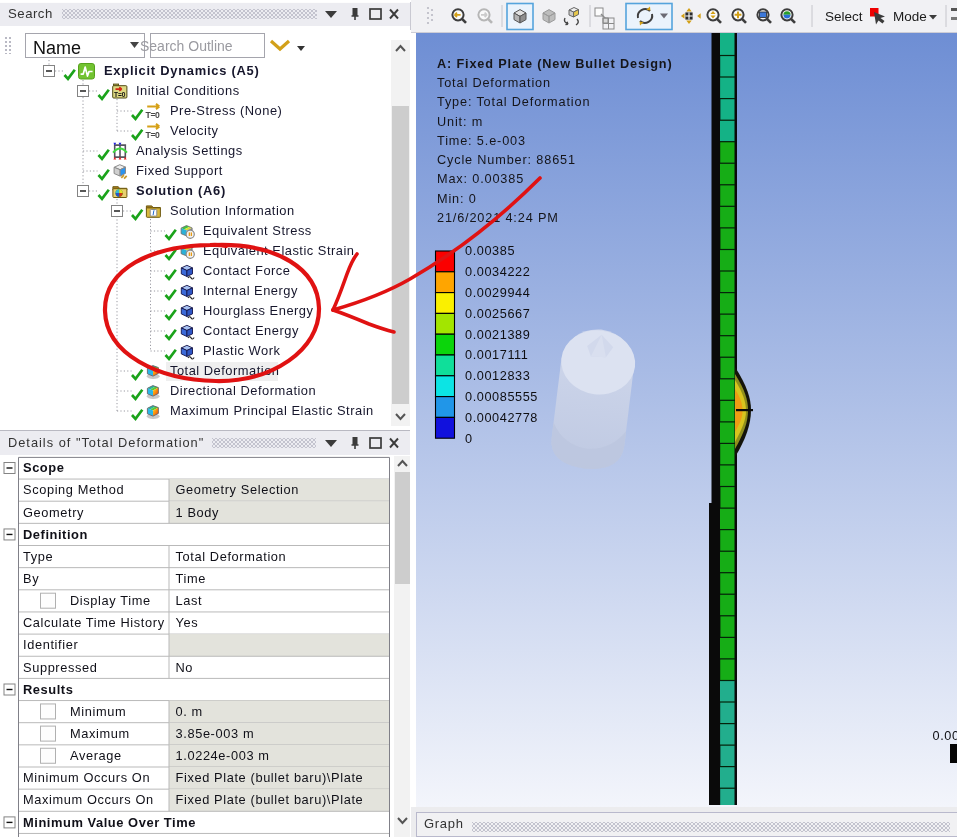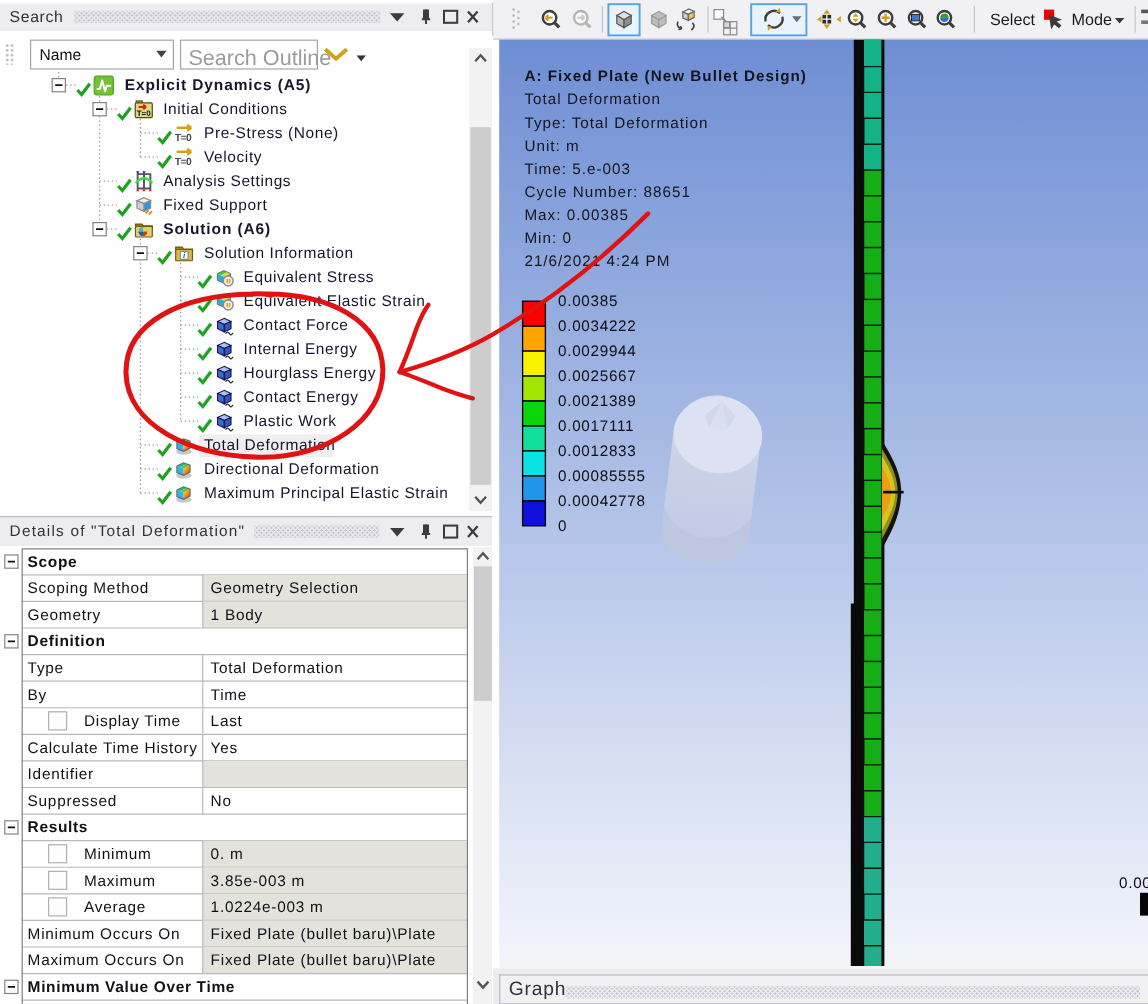--- a/index.html
+++ b/index.html
@@ -20,26 +20,26 @@
 <g stroke="#3b3b3b" stroke-width="1.6" fill="none">
 <path d="M33,2 v8 M29.5,10 h7 M33,10 v4"></path>
 <path d="M30.5,2 h5 v8 h-5 z" fill="#3b3b3b" stroke="none"></path>
 </g>
 <rect x="48" y="3" width="11" height="10" fill="none" stroke="#3b3b3b" stroke-width="1.7"></rect>
 <path d="M68,3.5 L76,12.5 M76,3.5 L68,12.5" stroke="#3b3b3b" stroke-width="1.9"></path>
 </svg>
 <div class="abs" style="left:410px;top:2px;width:1px;height:28px;background:#c9c9d2"></div>
 <div class="abs" style="left:4px;top:36px;width:8px;height:18px;background-image:radial-gradient(#b9b9c4 1px,rgba(0,0,0,0) 1.2px);background-size:4px 4px"></div>
 <div class="abs" style="left:25px;top:33px;width:120px;height:25px;border:1px solid #a5a5ad;background:#fff"></div>
-<div class="abs" style="left:33px;top:38px;font-size:13px;color:#111">Name</div>
+<div class="abs" style="left:33px;top:38px;font-size:18px;color:#111">Name</div>
 <svg class="abs" style="left:130px;top:42px" width="10" height="7">
     <path d="M0,0 L9,0 L4.5,6 Z" fill="#444"></path>
   </svg>
 <div class="abs" style="left:150px;top:33px;width:115px;height:25px;border:1px solid #a5a5ad;background:#fff"></div>
-<div class="abs" style="left:157px;top:38px;font-size:18px;color:#9a9aa0">Search Outline</div>
+<div class="abs" style="left:140px;top:38px;font-size:14px;color:#9a9aa0">Search Outline</div>
 <svg class="abs" style="left:269px;top:39px" width="24" height="13">
     <path d="M2,2 L11,10 L20,2" fill="none" stroke="#d2a019" stroke-width="3.2"></path>
   </svg>
 <svg class="abs" style="left:297px;top:46px" width="9" height="6">
     <path d="M0,0 L8,0 L4,5 Z" fill="#333"></path>
   </svg>
 <svg class="abs" style="left:0;top:60px" width="391" height="370" viewBox="0 0 391 370" font-family="Liberation Sans,sans-serif">
     <defs>
       <g id="i-expdyn">
         <rect x="0.5" y="1" width="16" height="15.5" rx="2.4" fill="#72c331" stroke="#56a21c"></rect>
@@ -537,21 +537,21 @@
     <text x="49" y="326.4" font-size="12.7" letter-spacing="0.6" fill="#0e0e12">0.0017111</text>
     <text x="49" y="347.2" font-size="12.7" letter-spacing="0.6" fill="#0e0e12">0.0012833</text>
     <text x="49" y="368.0" font-size="12.7" letter-spacing="0.6" fill="#0e0e12">0.00085555</text>
     <text x="49" y="388.8" font-size="12.7" letter-spacing="0.6" fill="#0e0e12">0.00042778</text>
     <text x="49" y="409.6" font-size="12.7" letter-spacing="0.6" fill="#0e0e12">0</text>
     <text x="516.5" y="707" font-size="12.7" letter-spacing="0.6" fill="#0e0e12">0.00</text>
     <rect x="534" y="711" width="7" height="19" fill="#050505"></rect>
   </svg>
 <div class="abs" style="left:411px;top:807px;width:546px;height:30px;background:#ececee"></div>
 <div class="abs" style="left:416px;top:812px;width:541px;height:25px;background:#f1f1f3;border:1px solid #b9b9cc;border-right:none"></div>
-<div class="abs" style="left:424px;top:816px;font-size:16px;letter-spacing:0.7px;color:#333">Graph</div>
+<div class="abs" style="left:424px;top:816px;font-size:13px;letter-spacing:0.7px;color:#333">Graph</div>
 <div class="abs dots" style="left:472px;top:822px;width:478px;height:10px"></div>
 <svg class="abs" style="left:0;top:0;pointer-events:none" width="957" height="837" viewBox="0 0 957 837">
 <g fill="none" stroke="#e01212" stroke-linecap="round">
 <path d="M218,245 C276,244 318,268 319,308 C320,350 272,382 216,381 C158,380 106,354 105,311 C104,268 152,246 210,245 C214,244.8 222,245 226,246" stroke-width="4.2"></path>
 <path d="M540,178 C496,222 455,253 410,279 C384,294 354,304 333,310" stroke-width="3.6"></path>
 <path d="M333,310 C339,297 343,285 347,274 C350,266 353,259 357,254" stroke-width="3.6"></path>
 <path d="M333,310 C345,314 357,319 369,324 C377,327 386,330 394,332" stroke-width="3.6"></path>
 </g>
 </svg>
 </body></html>

